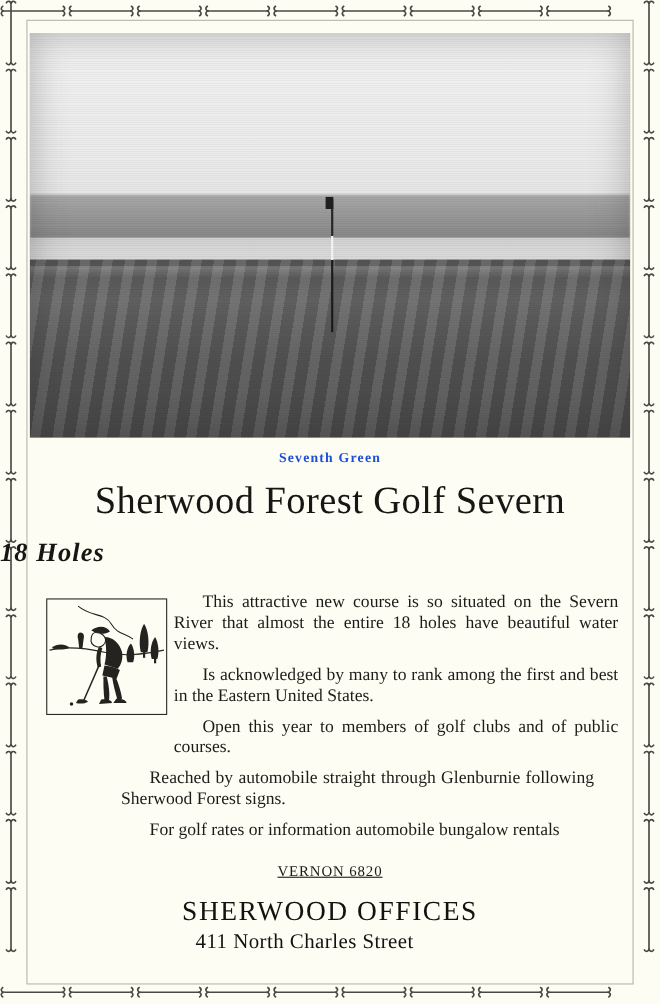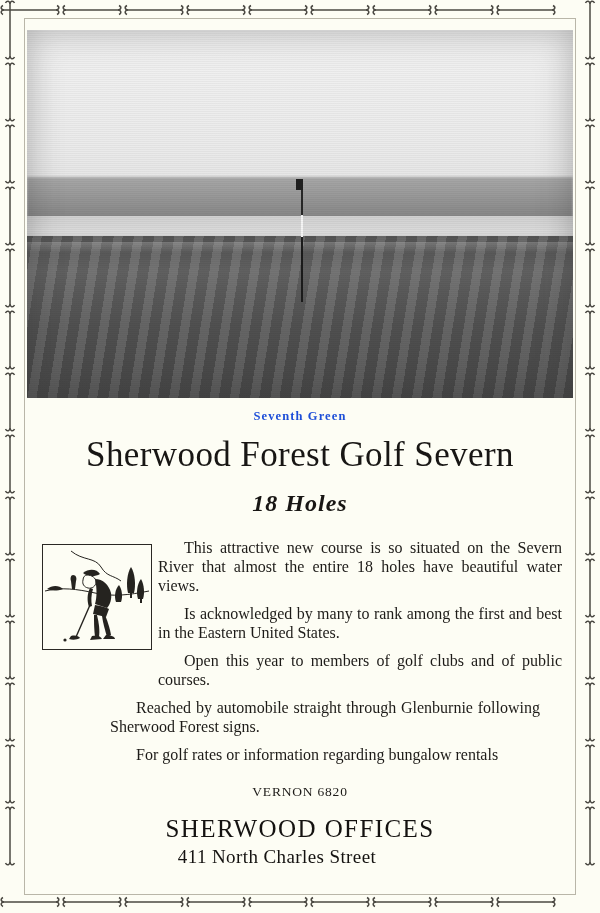--- a/index.html
+++ b/index.html
@@ -152,21 +152,20 @@
     left: 0; top: 435px; width: 600px;
     text-align: center;
     font-size: 35px;
     letter-spacing: 0.4px;
     color: #181614;
     white-space: nowrap;
   }
   #subtitle {
     position: absolute;
     left: 0; top: 490px; width: 600px;
-    text-align: center;
     font-style: italic;
     font-weight: bold;
     font-size: 24px;
     letter-spacing: 1px;
     color: #181614;
   }
 
   
   #vignette {
     position: absolute;
@@ -198,20 +197,21 @@
   #copy p.wide  { margin-left: 0;  width: 430px; }
 
   
   #phone {
     position: absolute;
     left: 0; top: 784px; width: 600px;
     text-align: center;
     font-size: 13.5px;
     letter-spacing: 0.8px;
     color: #1d1b18;
+    text-decoration: underline;
   }
   #office {
     position: absolute;
     left: 0; top: 815px; width: 600px;
     text-align: center;
     font-size: 25px;
     letter-spacing: 1.4px;
     color: #141210;
   }
   #address {
@@ -395,20 +395,20 @@
 
       <circle cx="22" cy="95" r="1.6" fill="#25231f"></circle>
     </svg>
   </div>
 
   <div id="copy">
     <p class="inset">This attractive new course is so situated on the Severn River that almost the entire 18 holes have beautiful water views.</p>
     <p class="inset">Is acknowledged by many to rank among the first and best in the Eastern United States.</p>
     <p class="inset">Open this year to members of golf clubs and of public courses.</p>
     <p class="wide">Reached by automobile straight through Glenburnie following Sherwood Forest signs.</p>
-    <p class="wide">For golf rates or information regarding bungalow rentals</p>
+    <p class="wide">For golf rates or information automobile bungalow rentals</p>
   </div>
 
   <div id="phone">VERNON 6820</div>
   <div id="office">SHERWOOD OFFICES</div>
   <div id="address">411 North Charles Street</div>
 
 </div>
 
 </body></html>

